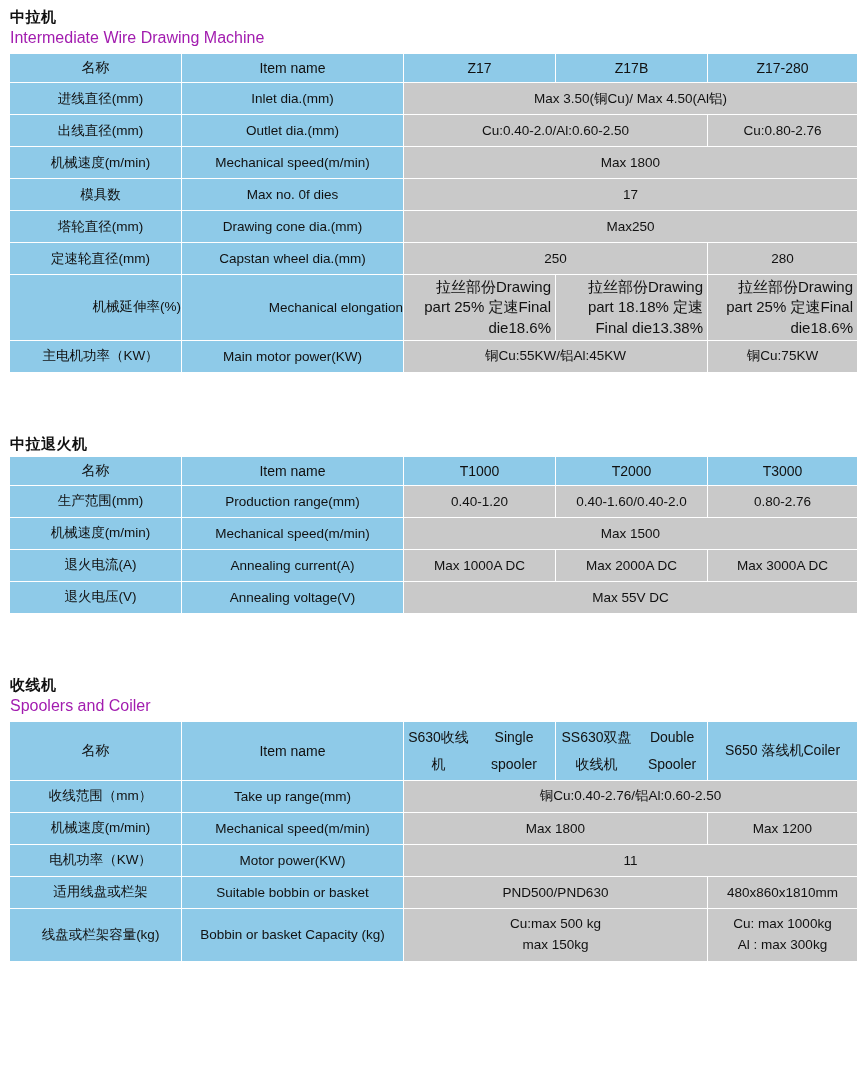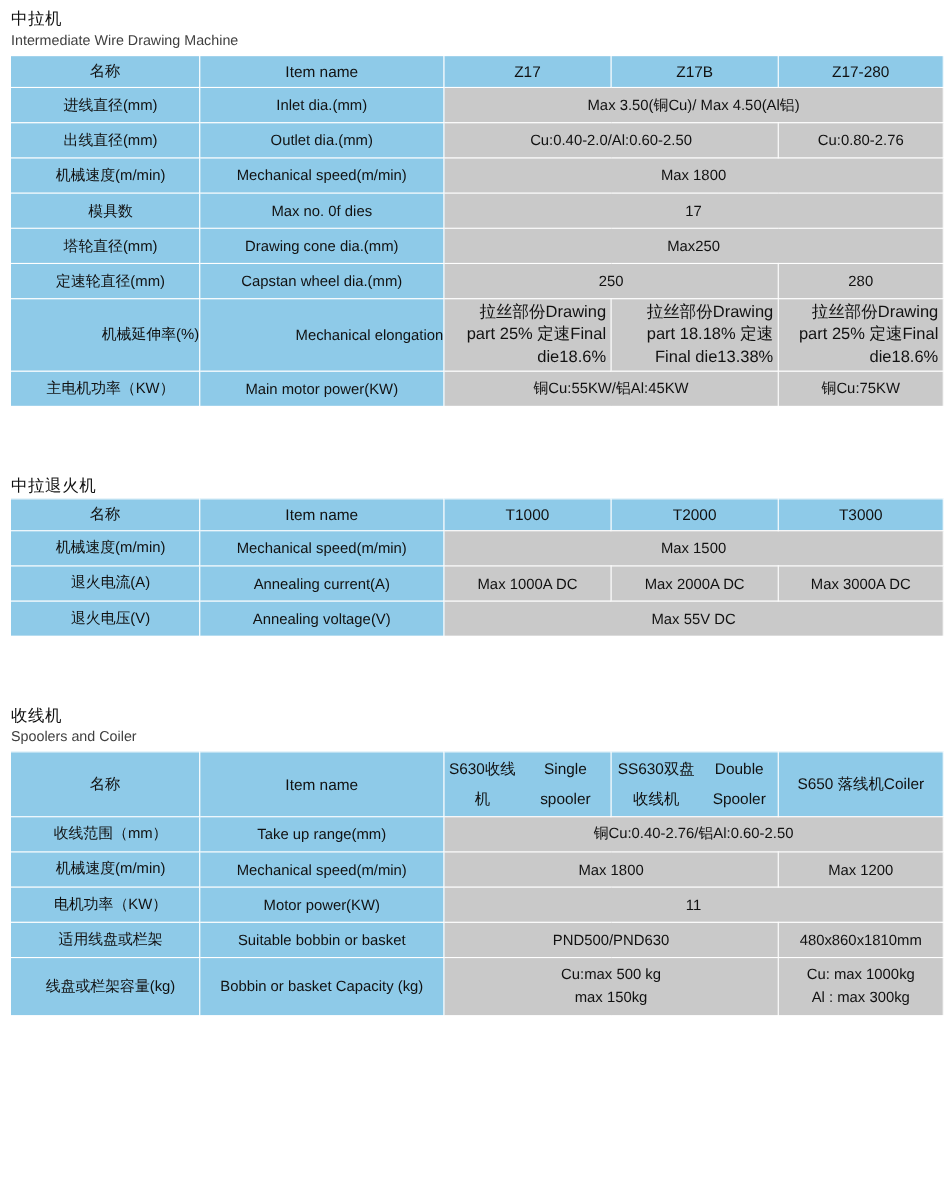--- a/index.html
+++ b/index.html
@@ -19,28 +19,28 @@
     padding: 8px 6px 10px 6px;
   }
   .section {
     margin-bottom: 0;
   }
   .section-gap-1 { height: 62px; }
   .section-gap-2 { height: 62px; }
 
   .sec-title-cn {
     font-size: 15px;
-    font-weight: normal;
+    font-weight: bold;
     color: #111111;
     margin: 0 0 2px 4px;
     letter-spacing: 0.5px;
   }
   .sec-title-en {
-    font-size: 13px;
-    color: #404040;
+    font-size: 16px;
+    color: #a21caf;
     margin: 0 0 6px 4px;
     font-weight: normal;
   }
 
   table.spec {
     border-collapse: collapse;
     width: 848px;
     margin-left: 3px;
     table-layout: fixed;
   }
@@ -206,20 +206,27 @@
       </colgroup>
       <tbody>
         <tr class="hdr">
           <td>名称</td>
           <td>Item name</td>
           <td>T1000</td>
           <td>T2000</td>
           <td>T3000</td>
         </tr>
 
+        <tr class="row">
+          <td class="col-cn">生产范围(mm)</td>
+          <td class="col-en">Production range(mm)</td>
+          <td class="val">0.40-1.20</td>
+          <td class="val">0.40-1.60/0.40-2.0</td>
+          <td class="val">0.80-2.76</td>
+        </tr>
 
         <tr class="row">
           <td class="col-cn">机械速度(m/min)</td>
           <td class="col-en">Mechanical speed(m/min)</td>
           <td class="val" colspan="3">Max 1500</td>
         </tr>
 
         <tr class="row">
           <td class="col-cn">退火电流(A)</td>
           <td class="col-en">Annealing current(A)</td>

